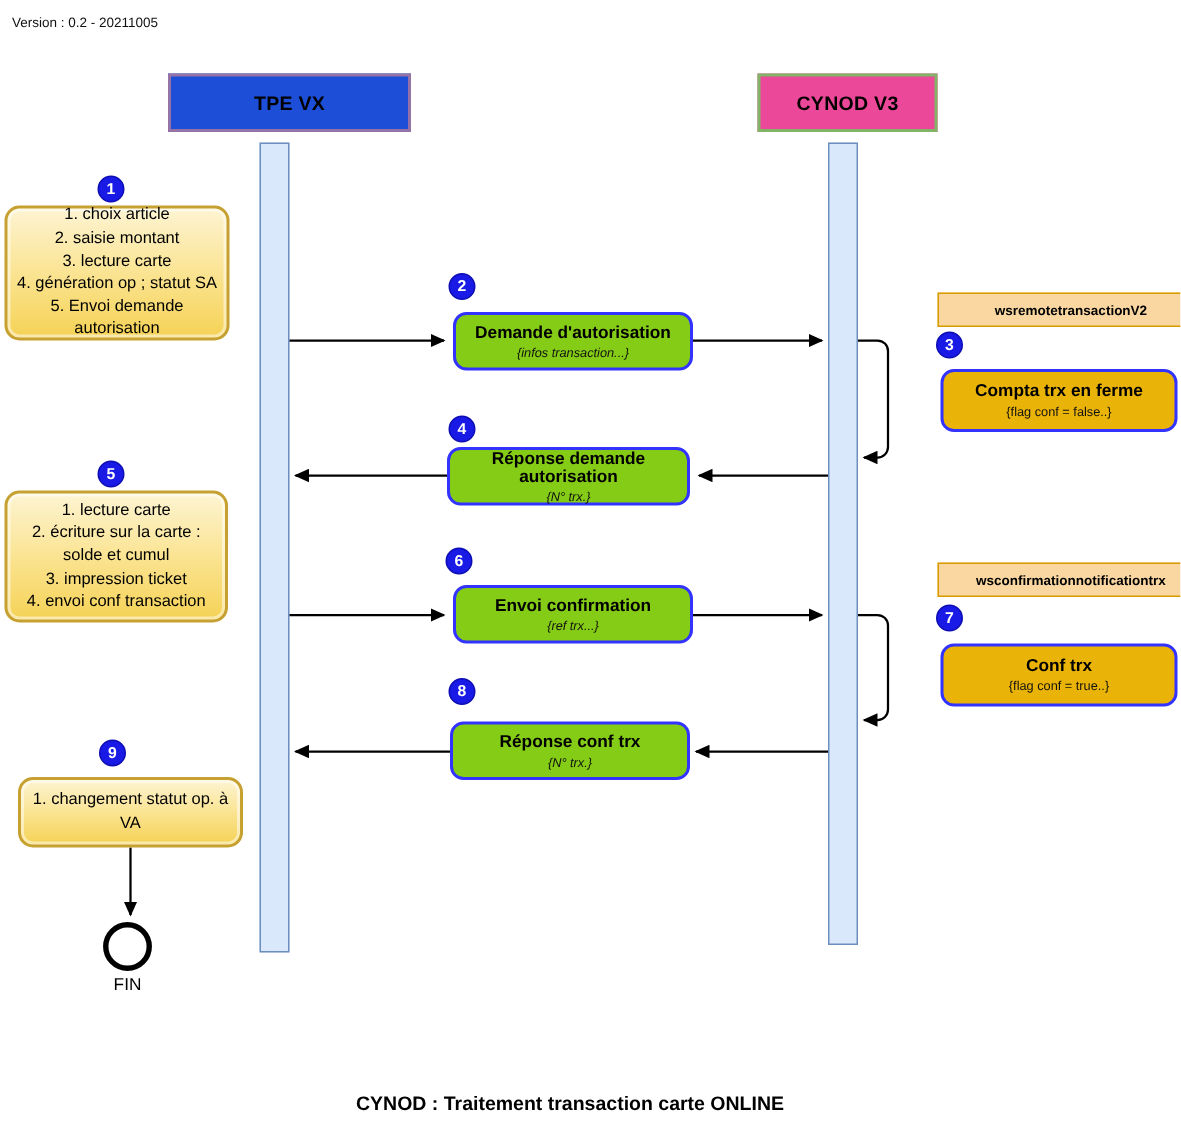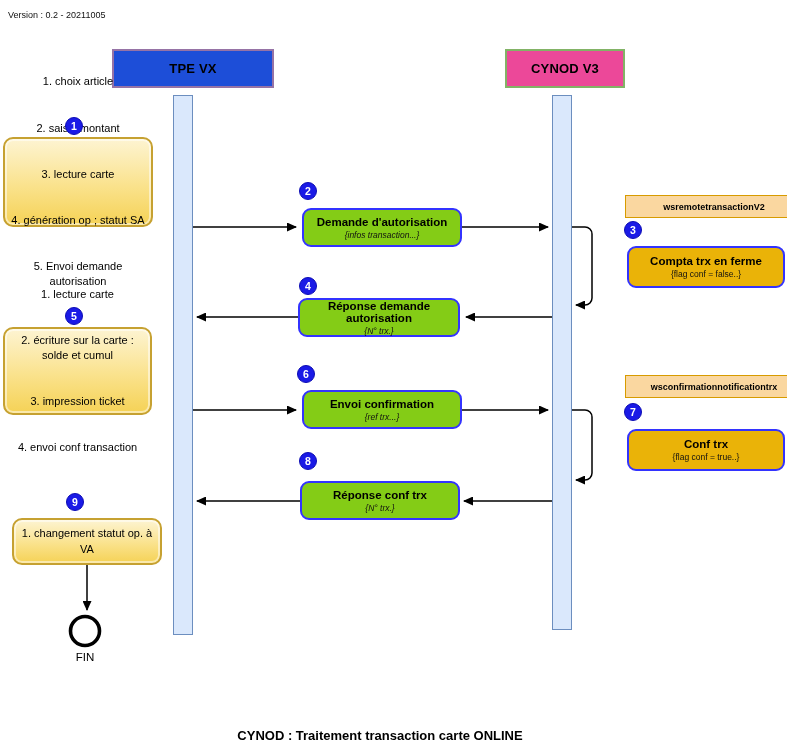--- a/index.html
+++ b/index.html
@@ -19,21 +19,21 @@
   .lifeline { position:absolute; background:#dae8fc; border:1px solid #6c8ebf; }
   .lifeline.left  { left:173px; top:95px; width:20px; height:540px; }
   .lifeline.right { left:552px; top:95px; width:20px; height:535px; }
 
   .overlay { position:absolute; left:0; top:0; pointer-events:none; }
 
   .note { position:absolute; border:2px solid #c6a131; border-radius:10px;
           background:linear-gradient(180deg,#fdf4d2 0%, #fae28c 55%, #f5d256 100%);
           box-shadow: inset 0 0 0 2px rgba(255,255,255,0.5);
           font-size:11px; line-height:1.38; text-align:center;
-          display:flex; flex-direction:column; justify-content:center; padding:4px 6px;gap:31px; }
+          display:flex; flex-direction:column; justify-content:center; padding:4px 6px; }
   .note.n1 { left:3px;  top:137px; width:150px; height:90px; }
   .note.n5 { left:3px;  top:327px; width:149px; height:88px; }
   .note.n9 { left:12px; top:518px; width:150px; height:47px; }
 
   .badge { position:absolute; width:18px; height:18px; border-radius:50%;
            background:#1a1ae6; border:1px solid #0d0db4; color:#fff;
            font-size:10.5px; font-weight:bold; display:flex; align-items:center;
            justify-content:center; z-index:5; }
 
   .msg { position:absolute; background:#84cc16; border:2px solid #3333ff; border-radius:9px;

